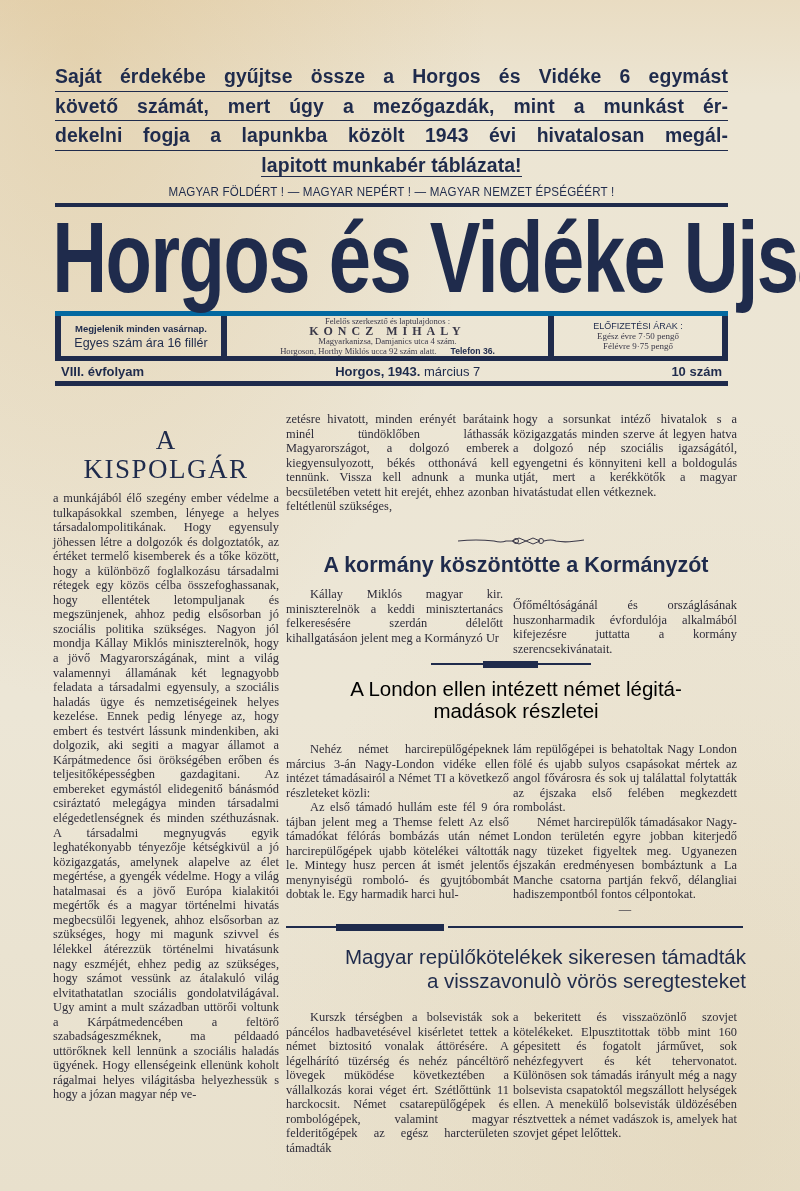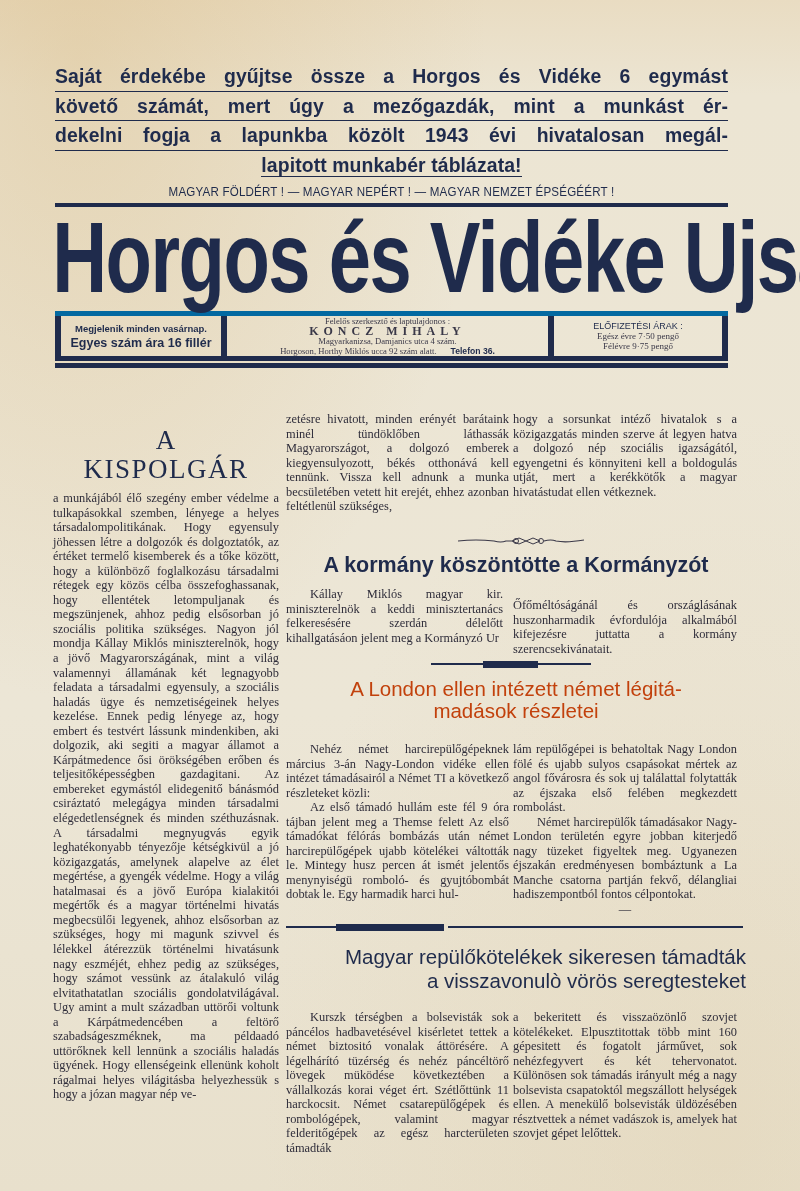--- a/index.html
+++ b/index.html
@@ -28,21 +28,21 @@
   .masthead { font-family: "Liberation Sans", sans-serif; font-weight: bold; color: #1f2b4c; font-size: 100px; line-height: 96px; text-align: center; letter-spacing: -2px; margin-top: 2px; transform: scaleX(0.76); transform-origin: center; white-space: nowrap; margin-left: -110px; margin-right: -110px; }
   .subtitle { font-family: "Liberation Sans", sans-serif; font-size: 13px; color: #1f2b4c; text-align: center; margin-top: -3px; letter-spacing: 0.2px; }
 
   .infobar { margin-top: 6px; border-top: 5px solid #0369a1; border-bottom: 5px solid #1f2b4c; display: flex; height: 40px; }
   .info-cell { display: flex; flex-direction: column; justify-content: center; align-items: center; }
   .info-cell.left { width: 160px; border-left: 6px solid #1f2b4c; border-right: 6px solid #1f2b4c; }
   .info-cell.mid { flex: 1; border-right: 6px solid #1f2b4c; }
   .info-cell.right { width: 168px; border-right: 6px solid #1f2b4c; }
   .small-sans { font-family: "Liberation Sans", sans-serif; color: #1f2b4c; }
   .l1 { font-size: 9.5px; font-weight: bold; }
-  .l2 { font-size: 12.5px; font-weight: bold; margin-top: 2px; }
+  .l2 { font-size: 12.5px; font-weight: normal; margin-top: 2px; }
   .m-line { font-family: "Liberation Serif", serif; font-size: 8.6px; color: #3a3848; line-height: 9.5px; white-space: nowrap; }
   .m-name { font-size: 12px; letter-spacing: 5px; line-height: 11px; font-weight: bold; }
   .tele { font-family: "Liberation Sans", sans-serif; font-weight: bold; font-size: 8.6px; color: #1f2b4c; margin-left: 14px; }
   .r1 { font-family: "Liberation Sans", sans-serif; font-size: 9px; color: #1f2b4c; }
   .r2 { font-family: "Liberation Serif", serif; font-size: 9px; color: #3a3848; }
 
   .dateline { display: flex; justify-content: space-between; align-items: baseline; font-family: "Liberation Sans", sans-serif; color: #1f2b4c; font-size: 13px; font-weight: bold; padding: 3px 6px 0 6px; }
   .dateline .date span.reg { font-weight: normal; }
   .rule-bottom { height: 5px; background: #1f2b4c; margin-top: 2px; }
 
@@ -93,20 +93,25 @@
       <div class="m-line">Magyarkanizsa, Damjanics utca 4 szám.</div>
       <div class="m-line"><span>Horgoson, Horthy Miklós ucca 92 szám alatt.</span><span class="tele">Telefon 36.</span></div>
     </div>
     <div class="info-cell right">
       <div class="r1">ELŐFIZETÉSI ÁRAK :</div>
       <div class="r2">Egész évre 7·50 pengő</div>
       <div class="r2">Félévre 9·75 pengő</div>
     </div>
   </div>
 
+  <div class="dateline">
+    <span>VIII. évfolyam</span>
+    <span class="date"><span>Horgos, 1943.</span><span class="reg"> március 7</span></span>
+    <span>10 szám</span>
+  </div>
   <div class="rule-bottom"></div>
 </div>
 
 <div class="body">
 
   <div class="col col1">
     <div class="ahead1">A</div>
     <div class="ahead2">KISPOLGÁR</div>
     <p>a munkájából élő szegény ember védelme a tulkapásokkal szemben, lényege a helyes társadalompolitikának. Hogy egyensuly jöhessen létre a dolgozók és dolgoztatók, az értéket termelő kisemberek és a tőke között, hogy a különböző foglalkozásu társadalmi rétegek egy közös célba összefoghassanak, hogy ellentétek letompuljanak és megszünjenek, ahhoz pedig elsősorban jó szociális politika szükséges. Nagyon jól mondja Kállay Miklós miniszterelnök, hogy a jövő Magyarországának, mint a világ valamennyi államának két legnagyobb feladata a társadalmi egyensuly, a szociális haladás ügye és nemzetiségeinek helyes kezelése. Ennek pedig lényege az, hogy embert és testvért lássunk mindenkiben, aki dolgozik, aki segiti a magyar államot a Kárpátmedence ősi örökségében erőben és teljesitőképességben gazdagitani. Az embereket egymástól elidegenitő bánásmód csiráztató melegágya minden társadalmi elégedetlenségnek és minden széthuzásnak. A társadalmi megnyugvás egyik leghatékonyabb tényezője kétségkivül a jó közigazgatás, amelynek alapelve az élet megértése, a gyengék védelme. Hogy a világ hatalmasai és a jövő Európa kialakitói megértők és a magyar történelmi hivatás megbecsülői legyenek, ahhoz elsősorban az szükséges, hogy mi magunk szivvel és lélekkel átérezzük történelmi hivatásunk nagy eszméjét, ehhez pedig az szükséges, hogy számot vessünk az átalakuló világ elvitathatatlan szociális gondolatvilágával. Ugy amint a mult században uttörői voltunk a Kárpátmedencében a feltörő szabadságeszméknek, ma példaadó uttörőknek kell lennünk a szociális haladás ügyének. Hogy ellenségeink ellenünk koholt rágalmai helyes világitásba helyezhessük s hogy a józan magyar nép ve-</p>
   </div>
@@ -133,21 +138,21 @@
   <div class="col korm-right" style="top:186px">
     <p>Őfőméltóságánál és országlásának huszonharmadik évfordulója alkalmából kifejezésre juttatta a kormány szerencsekivánatait.</p>
   </div>
 
   <div class="divider" style="left:378px;top:248px">
     <div class="line" style="width:52px"></div>
       <div class="bar" style="width:55px"></div>
       <div class="line" style="width:53px"></div>
   </div>
 
-  <div class="col" style="left:233px;top:266px;width:460px;text-align:center;font-family:'Liberation Sans',sans-serif;font-size:20.5px;line-height:22px;color:#c2410c;">
+  <div class="col" style="left:233px;top:266px;width:460px;text-align:center;font-family:'Liberation Sans',sans-serif;font-size:20.5px;line-height:22px;color:#000000;">
     <div>A London ellen intézett német légitá-</div>
     <div>madások részletei</div>
   </div>
   <div class="col lon-left">
     <p class="indent">Nehéz német harcirepülőgépeknek március 3-án Nagy-London vidéke ellen intézet támadásairól a Német TI a következő részleteket közli:</p>
     <p class="indent">Az első támadó hullám este fél 9 óra tájban jelent meg a Themse felett Az első támadókat félórás bombázás után német harcirepülőgépek ujabb kötelékei váltották le. Mintegy husz percen át ismét jelentős menynyiségü romboló- és gyujtóbombát dobtak le. Egy harmadik harci hul-</p>
   </div>
   <div class="col lon-right">
     <p>lám repülőgépei is behatoltak Nagy London fölé és ujabb sulyos csapásokat mértek az angol fővárosra és sok uj találattal folytatták az éjszaka első felében megkezdett rombolást.</p>
     <p class="indent">Német harcirepülők támadásakor Nagy-London területén egyre jobban kiterjedő nagy tüzeket figyeltek meg. Ugyanezen éjszakán eredményesen bombáztunk a La Manche csatorna partján fekvő, délangliai hadiszempontból fontos célpontokat.</p>

